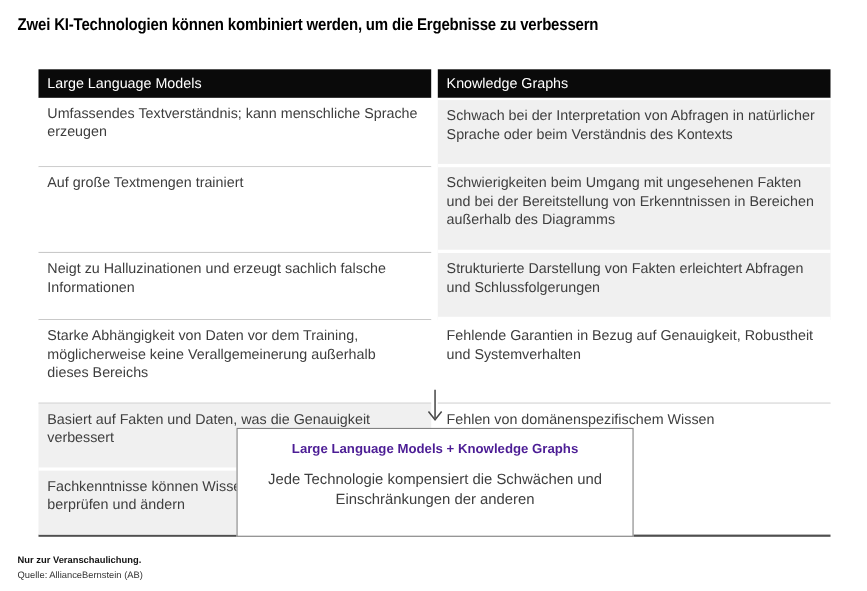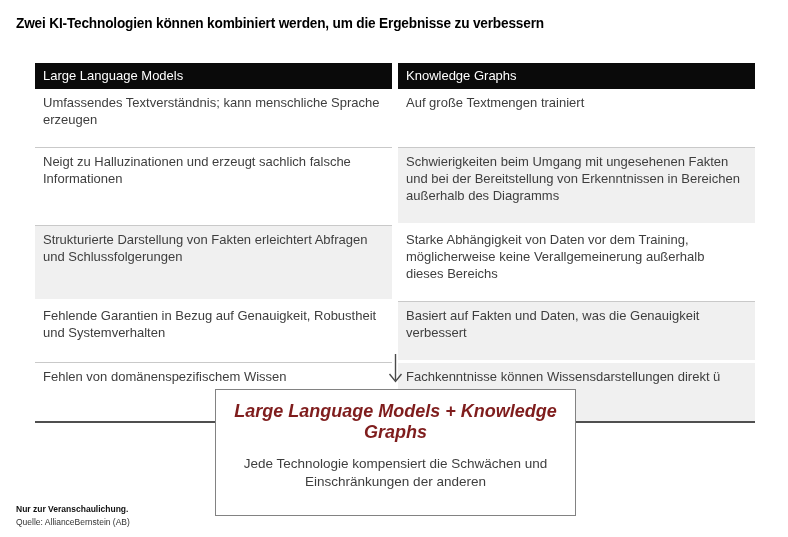--- a/index.html
+++ b/index.html
@@ -54,23 +54,22 @@
   }
   .combo-box {
     position:absolute; left:215px; top:389px; width:361px;
     min-height:71px;
     border:1px solid #828282;
     background:#ffffff;
     text-align:center;
     padding:11px 10px 12px 10px;
   }
   .combo-title {
-    font-size:18px; font-weight:bold; color:#7f1d1d;
+    font-size:12px; font-weight:bold; color:#4c1d95;
     margin-bottom:7px;
-    font-style:italic;
   }
   .combo-desc {
     font-size:13.5px; color:#3e3e3e; line-height:18px;
     max-width:345px; margin:12px auto;
   }
   .footnotes { position:absolute; left:16px; top:504px; }
   .fn-disclaimer {
     font-size:8.5px; font-weight:bold; color:#111;
     margin-bottom:3px;
   }
@@ -81,23 +80,24 @@
 
 <h1 class="page-title">Zwei KI-Technologien können kombiniert werden, um die Ergebnisse zu verbessern</h1>
 
 <div class="cmp-table">
   <div class="thead">
     <div class="th">Large Language Models</div>
     <div class="th">Knowledge Graphs</div>
   </div>
   <div class="tbody">
       <div class="cell cell-l">Umfassendes Textverständnis; kann menschliche Sprache erzeugen</div>
+      <div class="cell cell-r first">Schwach bei der Interpretation von Abfragen in natürlicher Sprache oder beim Verständnis des Kontexts</div>
       <div class="cell cell-l">Auf große Textmengen trainiert</div>
+      <div class="cell cell-r">Schwierigkeiten beim Umgang mit ungesehenen Fakten und bei der Bereitstellung von Erkenntnissen in Bereichen außerhalb des Diagramms</div>
       <div class="cell cell-l">Neigt zu Halluzinationen und erzeugt sachlich falsche Informationen</div>
-      <div class="cell cell-r">Schwierigkeiten beim Umgang mit ungesehenen Fakten und bei der Bereitstellung von Erkenntnissen in Bereichen außerhalb des Diagramms</div>
       <div class="cell cell-r">Strukturierte Darstellung von Fakten erleichtert Abfragen und Schlussfolgerungen</div>
       <div class="cell cell-l">Starke Abhängigkeit von Daten vor dem Training, möglicher­weise keine Verallgemeinerung außerhalb dieses Bereichs</div>
       <div class="cell cell-l">Fehlende Garantien in Bezug auf Genauigkeit, Robustheit und Systemverhalten</div>
       <div class="cell cell-r">Basiert auf Fakten und Daten, was die Genauigkeit verbessert</div>
       <div class="cell cell-l last">Fehlen von domänenspezifischem Wissen</div>
       <div class="cell cell-r last">Fachkenntnisse können Wissensdarstellungen direkt ü berprüfen und ändern</div>
     </div>
 </div>
 
 <svg class="down-arrow" viewBox="0 0 15 29" xmlns="http://www.w3.org/2000/svg">

